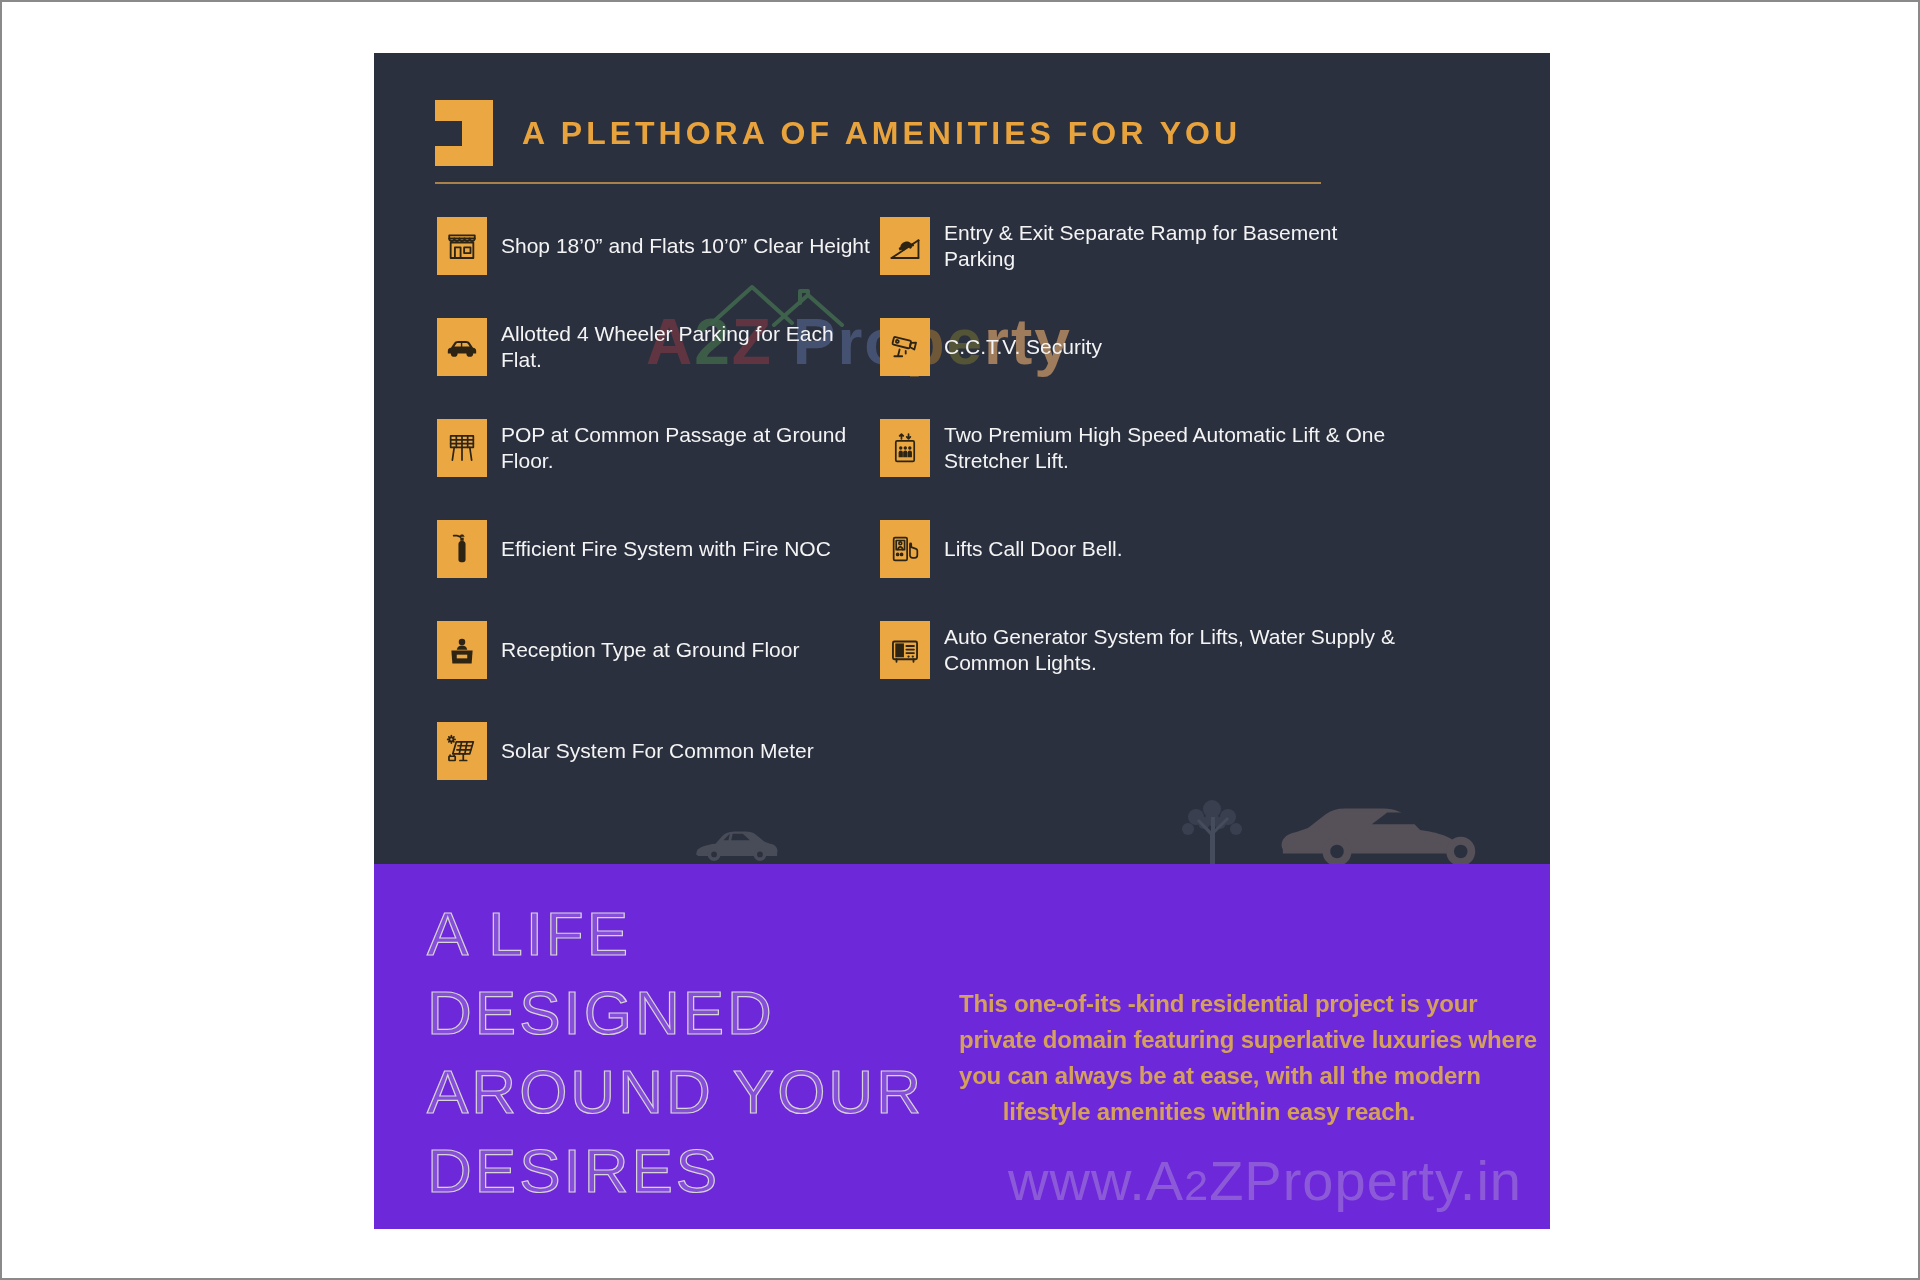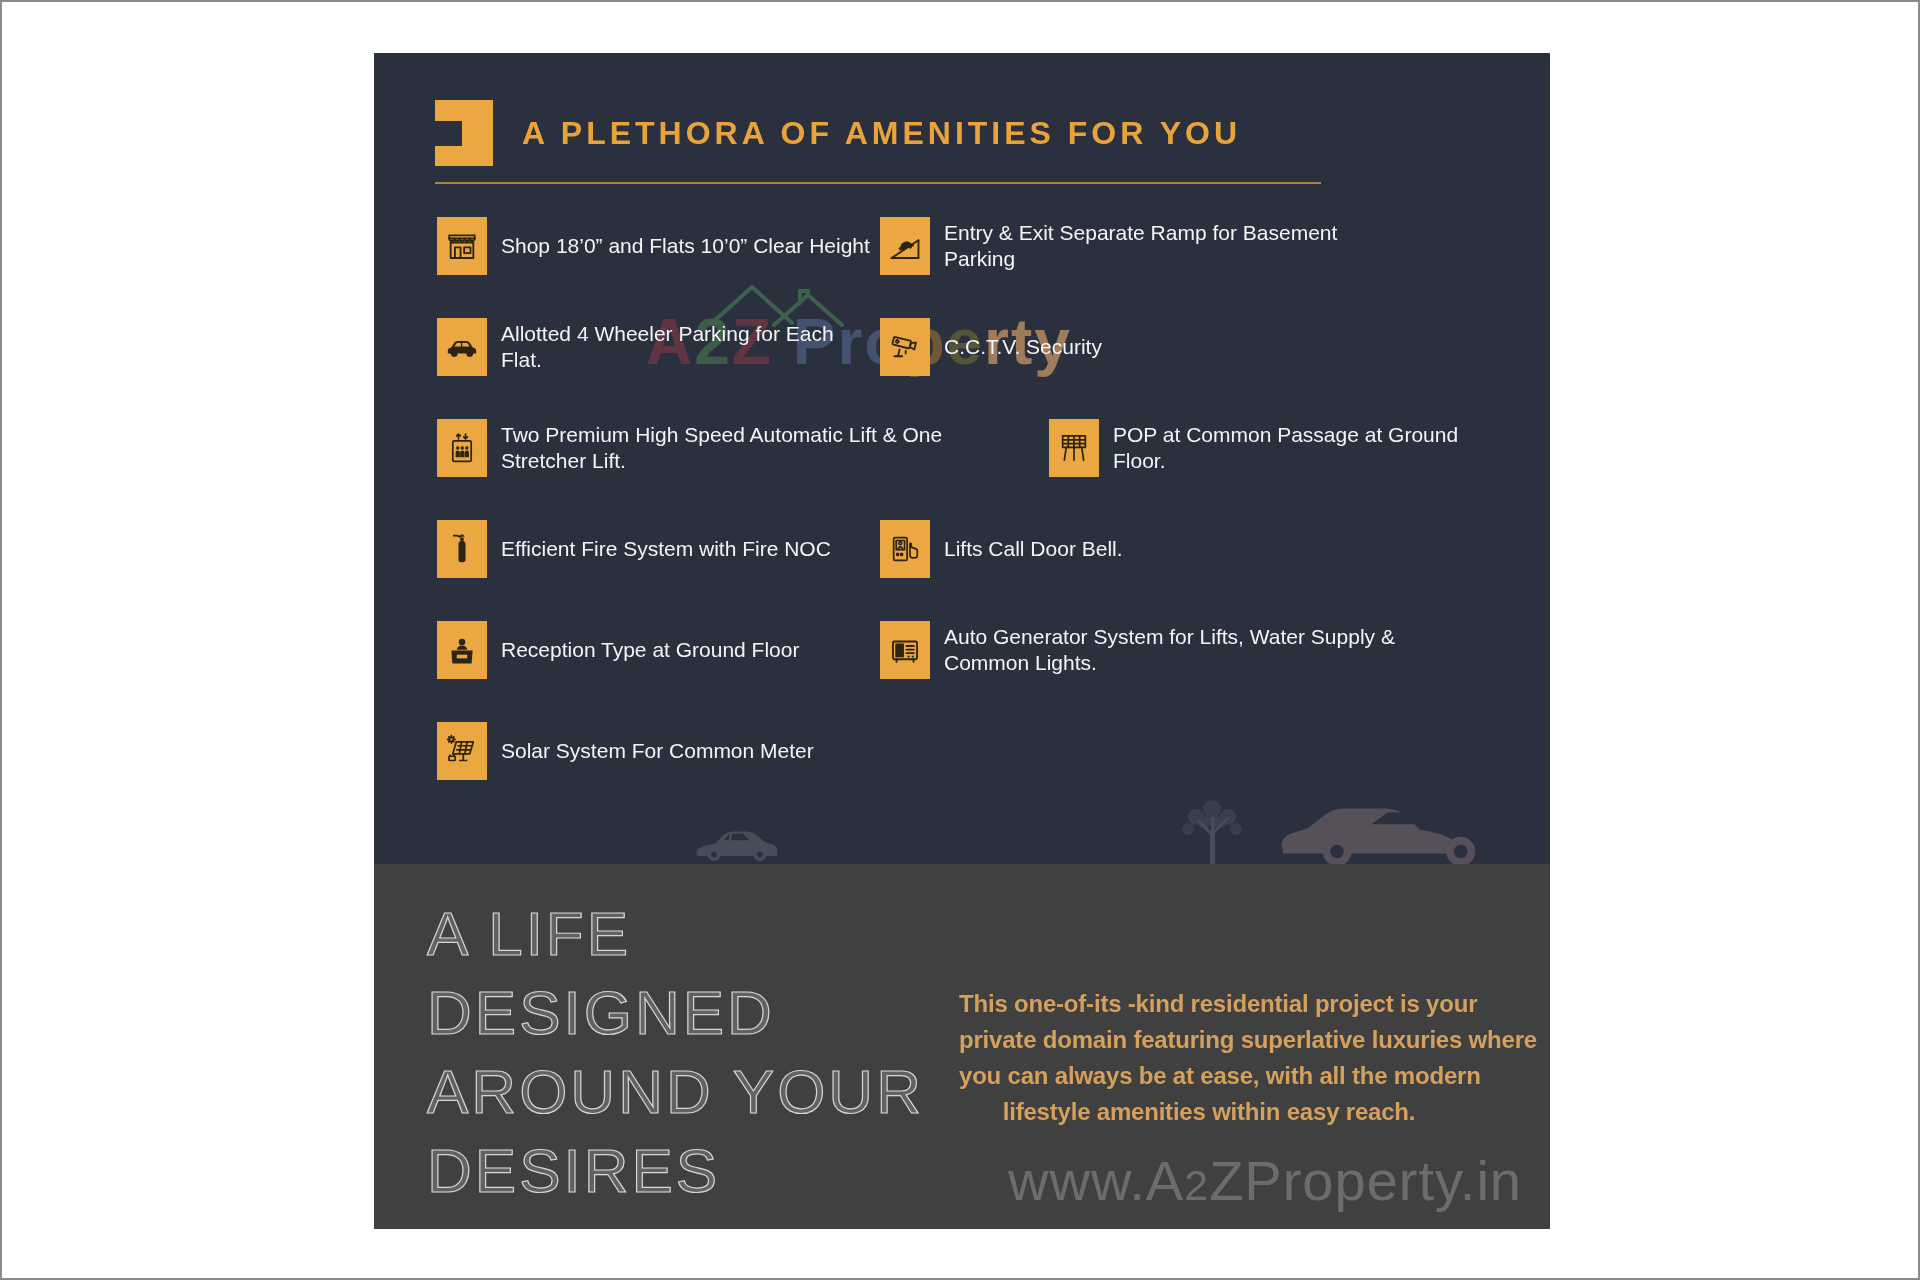--- a/index.html
+++ b/index.html
@@ -28,21 +28,21 @@
   .cell.right{flex:1;}
   .icon-box{width:50px;height:58px;background:#eaa742;flex:none;display:flex;align-items:center;justify-content:center;margin-right:14px;}
   .icon-box svg{width:34px;height:34px;}
   .label{color:#f4f4f4;font-size:21px;line-height:26px;max-width:455px;}
   
   .sil{position:absolute;z-index:0;}
   .sil-car-small{left:320px;top:768px;}
   .sil-tree{left:790px;top:742px;}
   .sil-car-big{left:905px;top:738px;}
   
-  .gray{position:absolute;left:0;top:811px;width:1176px;height:365px;background:#404040;overflow:hidden;}
+  .gray{position:absolute;left:0;top:811px;width:1176px;height:365px;background:#6d28d9;overflow:hidden;}
   .tag-heading{position:absolute;left:53px;top:30px;z-index:1;}
   .tag-heading div{font-size:62px;line-height:79px;letter-spacing:3px;color:rgba(222,217,219,.22);-webkit-text-stroke:1.2px #d9d4d6;white-space:nowrap;}
   .tag-para{position:absolute;left:585px;top:122px;width:500px;text-align:center;z-index:1;}
   .tag-para div{font-size:24px;line-height:36px;letter-spacing:-0.2px;color:#d4a05c;white-space:nowrap;font-weight:bold;}
   .wm-bottom{position:absolute;right:28px;bottom:16px;font-size:56px;letter-spacing:1px;color:rgba(213,210,216,.30);white-space:nowrap;z-index:0;}
   .wm-bottom .small2{font-size:43px;}
 </style>
 </head>
 <body>
 
@@ -126,51 +126,51 @@
                     <path d="M8.2 13.8L7 18.5M4.5 18.5h5.5"></path>
                     <path d="M12.5 14.8v1.8"></path>
                   </g>
                 </svg>
             </span>
             <span class="label">C.C.T.V. Security</span>
           </div>
         </div>
 
         <div class="row">
+          <div class="cell left">
+            <span class="icon-box">
+              <svg viewBox="0 0 24 24">
+                  <g fill="none" stroke="#2e2414" stroke-width="1.2" stroke-linecap="round" stroke-linejoin="round">
+                    <path d="M4 3.5h16v8H4z"></path>
+                    <path d="M4 6.2h16M4 8.9h16M8 3.5v8M12 3.5v8M16 3.5v8"></path>
+                    <path d="M6.5 11.5L5.2 20.5M17.5 11.5L18.8 20.5M12 11.5v9"></path>
+                  </g>
+                </svg>
+            </span>
+            <span class="label">POP at Common Passage at Ground Floor.</span>
+          </div>
           <div class="cell right">
             <span class="icon-box">
               <svg viewBox="0 0 24 24">
                   <g fill="none" stroke="#2e2414" stroke-width="1.2" stroke-linecap="round" stroke-linejoin="round">
                     <path d="M9.5 5.5V2.2M9.5 2.2L8.2 3.5M9.5 2.2l1.3 1.3"></path>
                     <path d="M14.5 2.2v3.3M14.5 5.5l-1.3-1.3M14.5 5.5l1.3-1.3"></path>
                     <rect x="5.5" y="7" width="13" height="14.5" rx="1"></rect>
                   </g>
                   <g fill="#2e2414">
                     <circle cx="9" cy="12" r="1.2"></circle>
                     <path d="M7.5 18.5v-3.3a1.5 1.5 0 0 1 3 0v3.3z"></path>
                     <circle cx="12.2" cy="12" r="1.2"></circle>
                     <path d="M10.7 18.5v-3.3a1.5 1.5 0 0 1 3 0v3.3z"></path>
                     <circle cx="15.4" cy="12" r="1.2"></circle>
                     <path d="M13.9 18.5v-3.3a1.5 1.5 0 0 1 3 0v3.3z"></path>
                   </g>
                 </svg>
             </span>
             <span class="label">Two Premium High Speed Automatic Lift &amp; One Stretcher Lift.</span>
-          </div>
-          <div class="cell left">
-            <span class="icon-box">
-              <svg viewBox="0 0 24 24">
-                  <g fill="none" stroke="#2e2414" stroke-width="1.2" stroke-linecap="round" stroke-linejoin="round">
-                    <path d="M4 3.5h16v8H4z"></path>
-                    <path d="M4 6.2h16M4 8.9h16M8 3.5v8M12 3.5v8M16 3.5v8"></path>
-                    <path d="M6.5 11.5L5.2 20.5M17.5 11.5L18.8 20.5M12 11.5v9"></path>
-                  </g>
-                </svg>
-            </span>
-            <span class="label">POP at Common Passage at Ground Floor.</span>
           </div>
         </div>
 
         <div class="row">
           <div class="cell left">
             <span class="icon-box">
               <svg viewBox="0 0 24 24">
                   <g fill="#2e2414">
                     <path d="M9.5 8.5c0-1.3 1-2.4 2.5-2.4s2.5 1.1 2.5 2.4v11c0 1-.8 1.8-1.8 1.8h-1.4c-1 0-1.8-.8-1.8-1.8z"></path>
                     <rect x="10.8" y="4" width="2.4" height="2.2"></rect>

